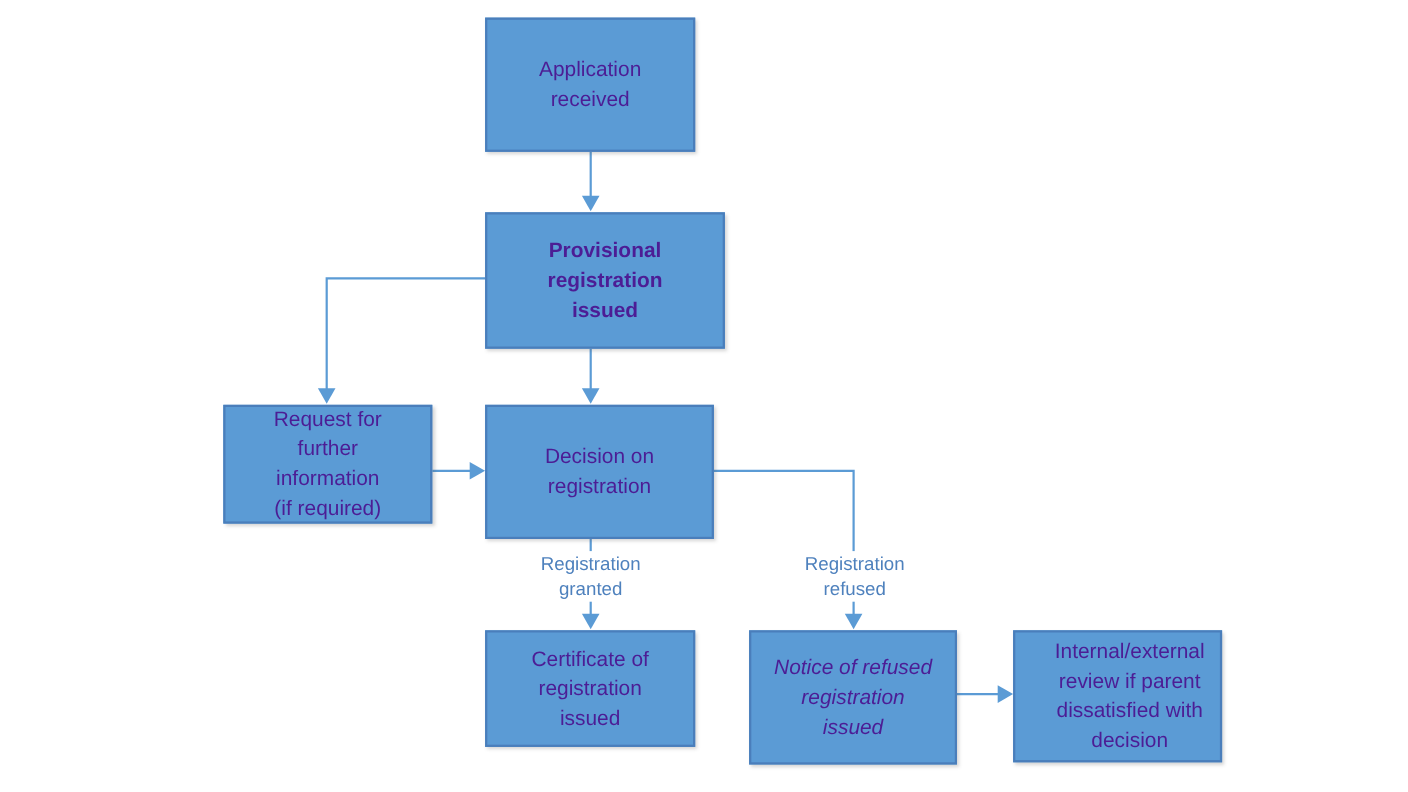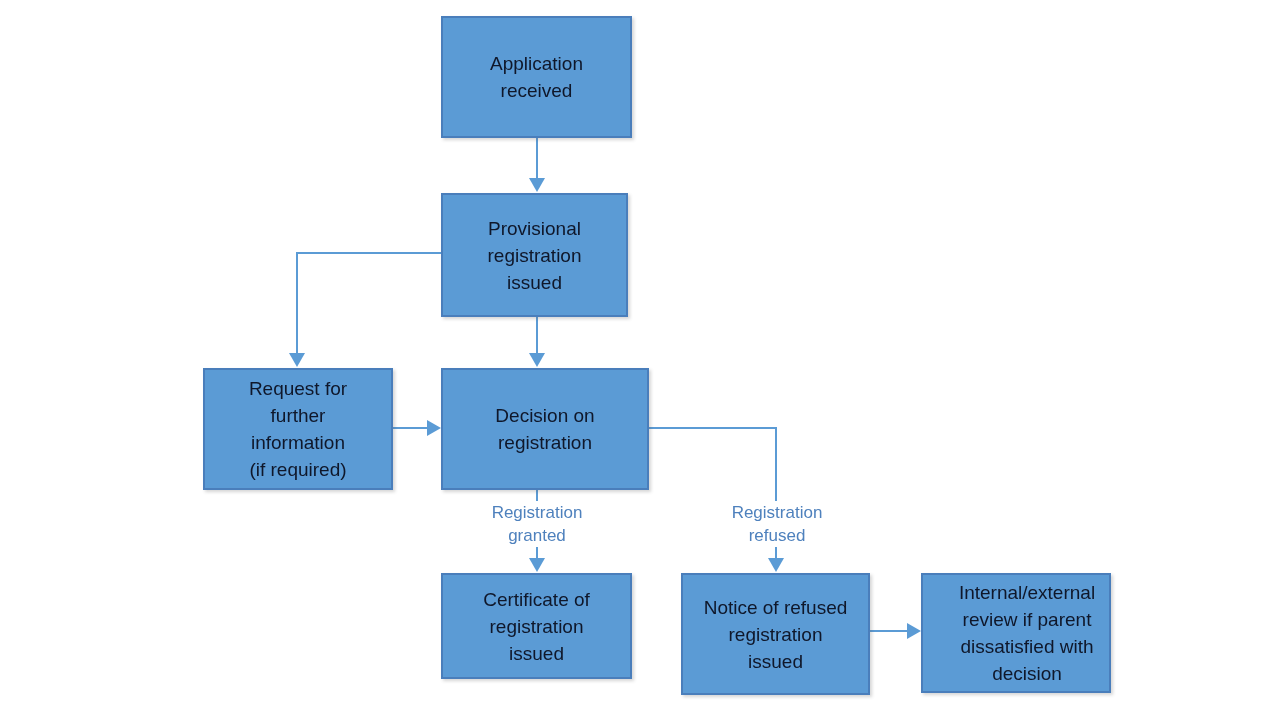--- a/index.html
+++ b/index.html
@@ -21,21 +21,21 @@
     top: 0;
     width: 1280px;
     height: 720px;
   }
   .node {
     position: absolute;
     box-sizing: border-box;
     background: #5B9BD5;
     border: 2px solid #4A7EBB;
     box-shadow: 2px 2px 3px rgba(90, 90, 90, 0.25);
-    color: #0f172a;
+    color: #4c1d95;
     display: flex;
     align-items: center;
     justify-content: center;
     text-align: center;
     font-size: 19px;
     line-height: 27px;
     white-space: pre-line;
   }
   .edge-label {
     position: absolute;
@@ -44,25 +44,25 @@
     font-size: 17px;
     line-height: 23px;
     text-align: center;
     white-space: pre-line;
     display: flex;
     align-items: center;
     justify-content: center;
   }
   
   #node-application           { left: 441px; top: 16px;  width: 191px; height: 122px; }
-  #node-provisional           { left: 441px; top: 193px; width: 187px; height: 124px; }
-  #node-request               { left: 203px; top: 368px; width: 190px; height: 122px; }
+  #node-provisional           { left: 441px; top: 193px; width: 218px; height: 124px; font-weight: bold; }
+  #node-request               { left: 203px; top: 368px; width: 190px; height: 108px; }
   #node-decision              { left: 441px; top: 368px; width: 208px; height: 122px; }
   #node-certificate           { left: 441px; top: 573px; width: 191px; height: 106px; }
-  #node-notice                { left: 681px; top: 573px; width: 189px; height: 122px; }
+  #node-notice                { left: 681px; top: 573px; width: 189px; height: 122px; font-style: italic; }
   #node-review                { left: 921px; top: 573px; width: 190px; height: 120px; padding-left: 22px; }
   #label-granted              { left: 477px; top: 501px; width: 120px; height: 46px; }
   #label-refused              { left: 717px; top: 501px; width: 120px; height: 46px; }
 </style>
 </head>
 <body>
 
 <div id="canvas">
 
   <svg id="connector-layer" viewBox="0 0 1280 720" fill="none" xmlns="http://www.w3.org/2000/svg">

